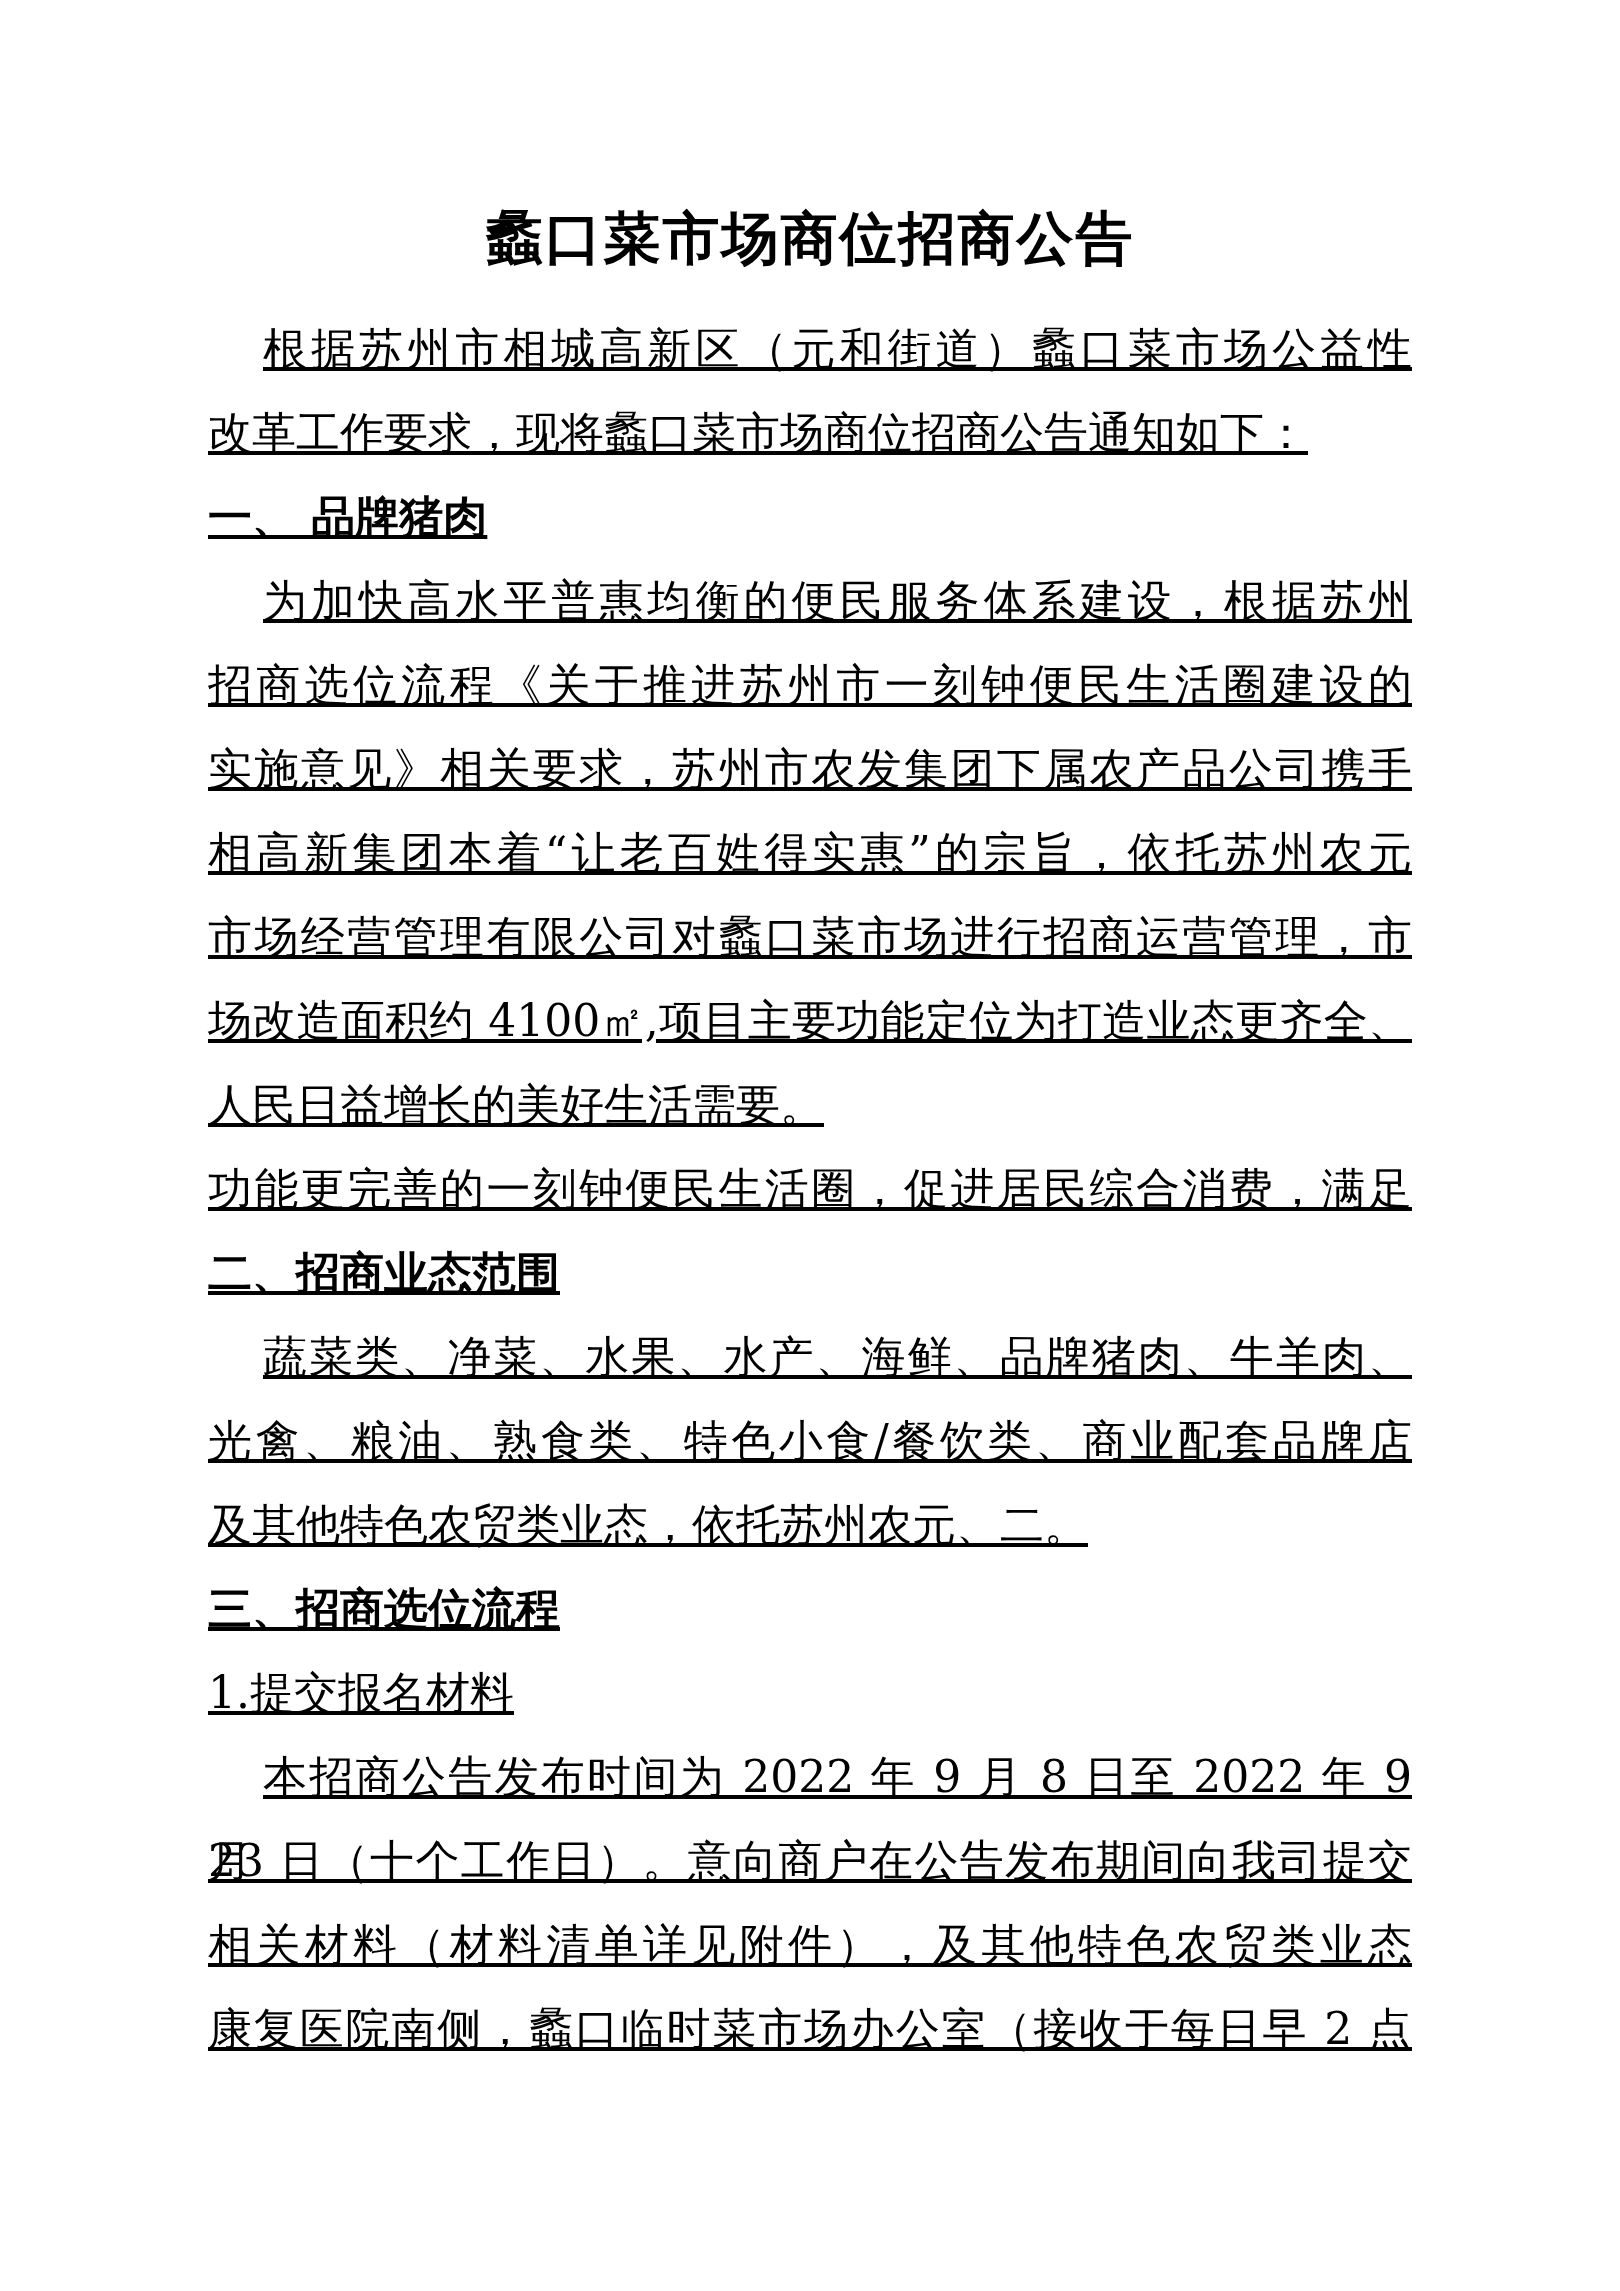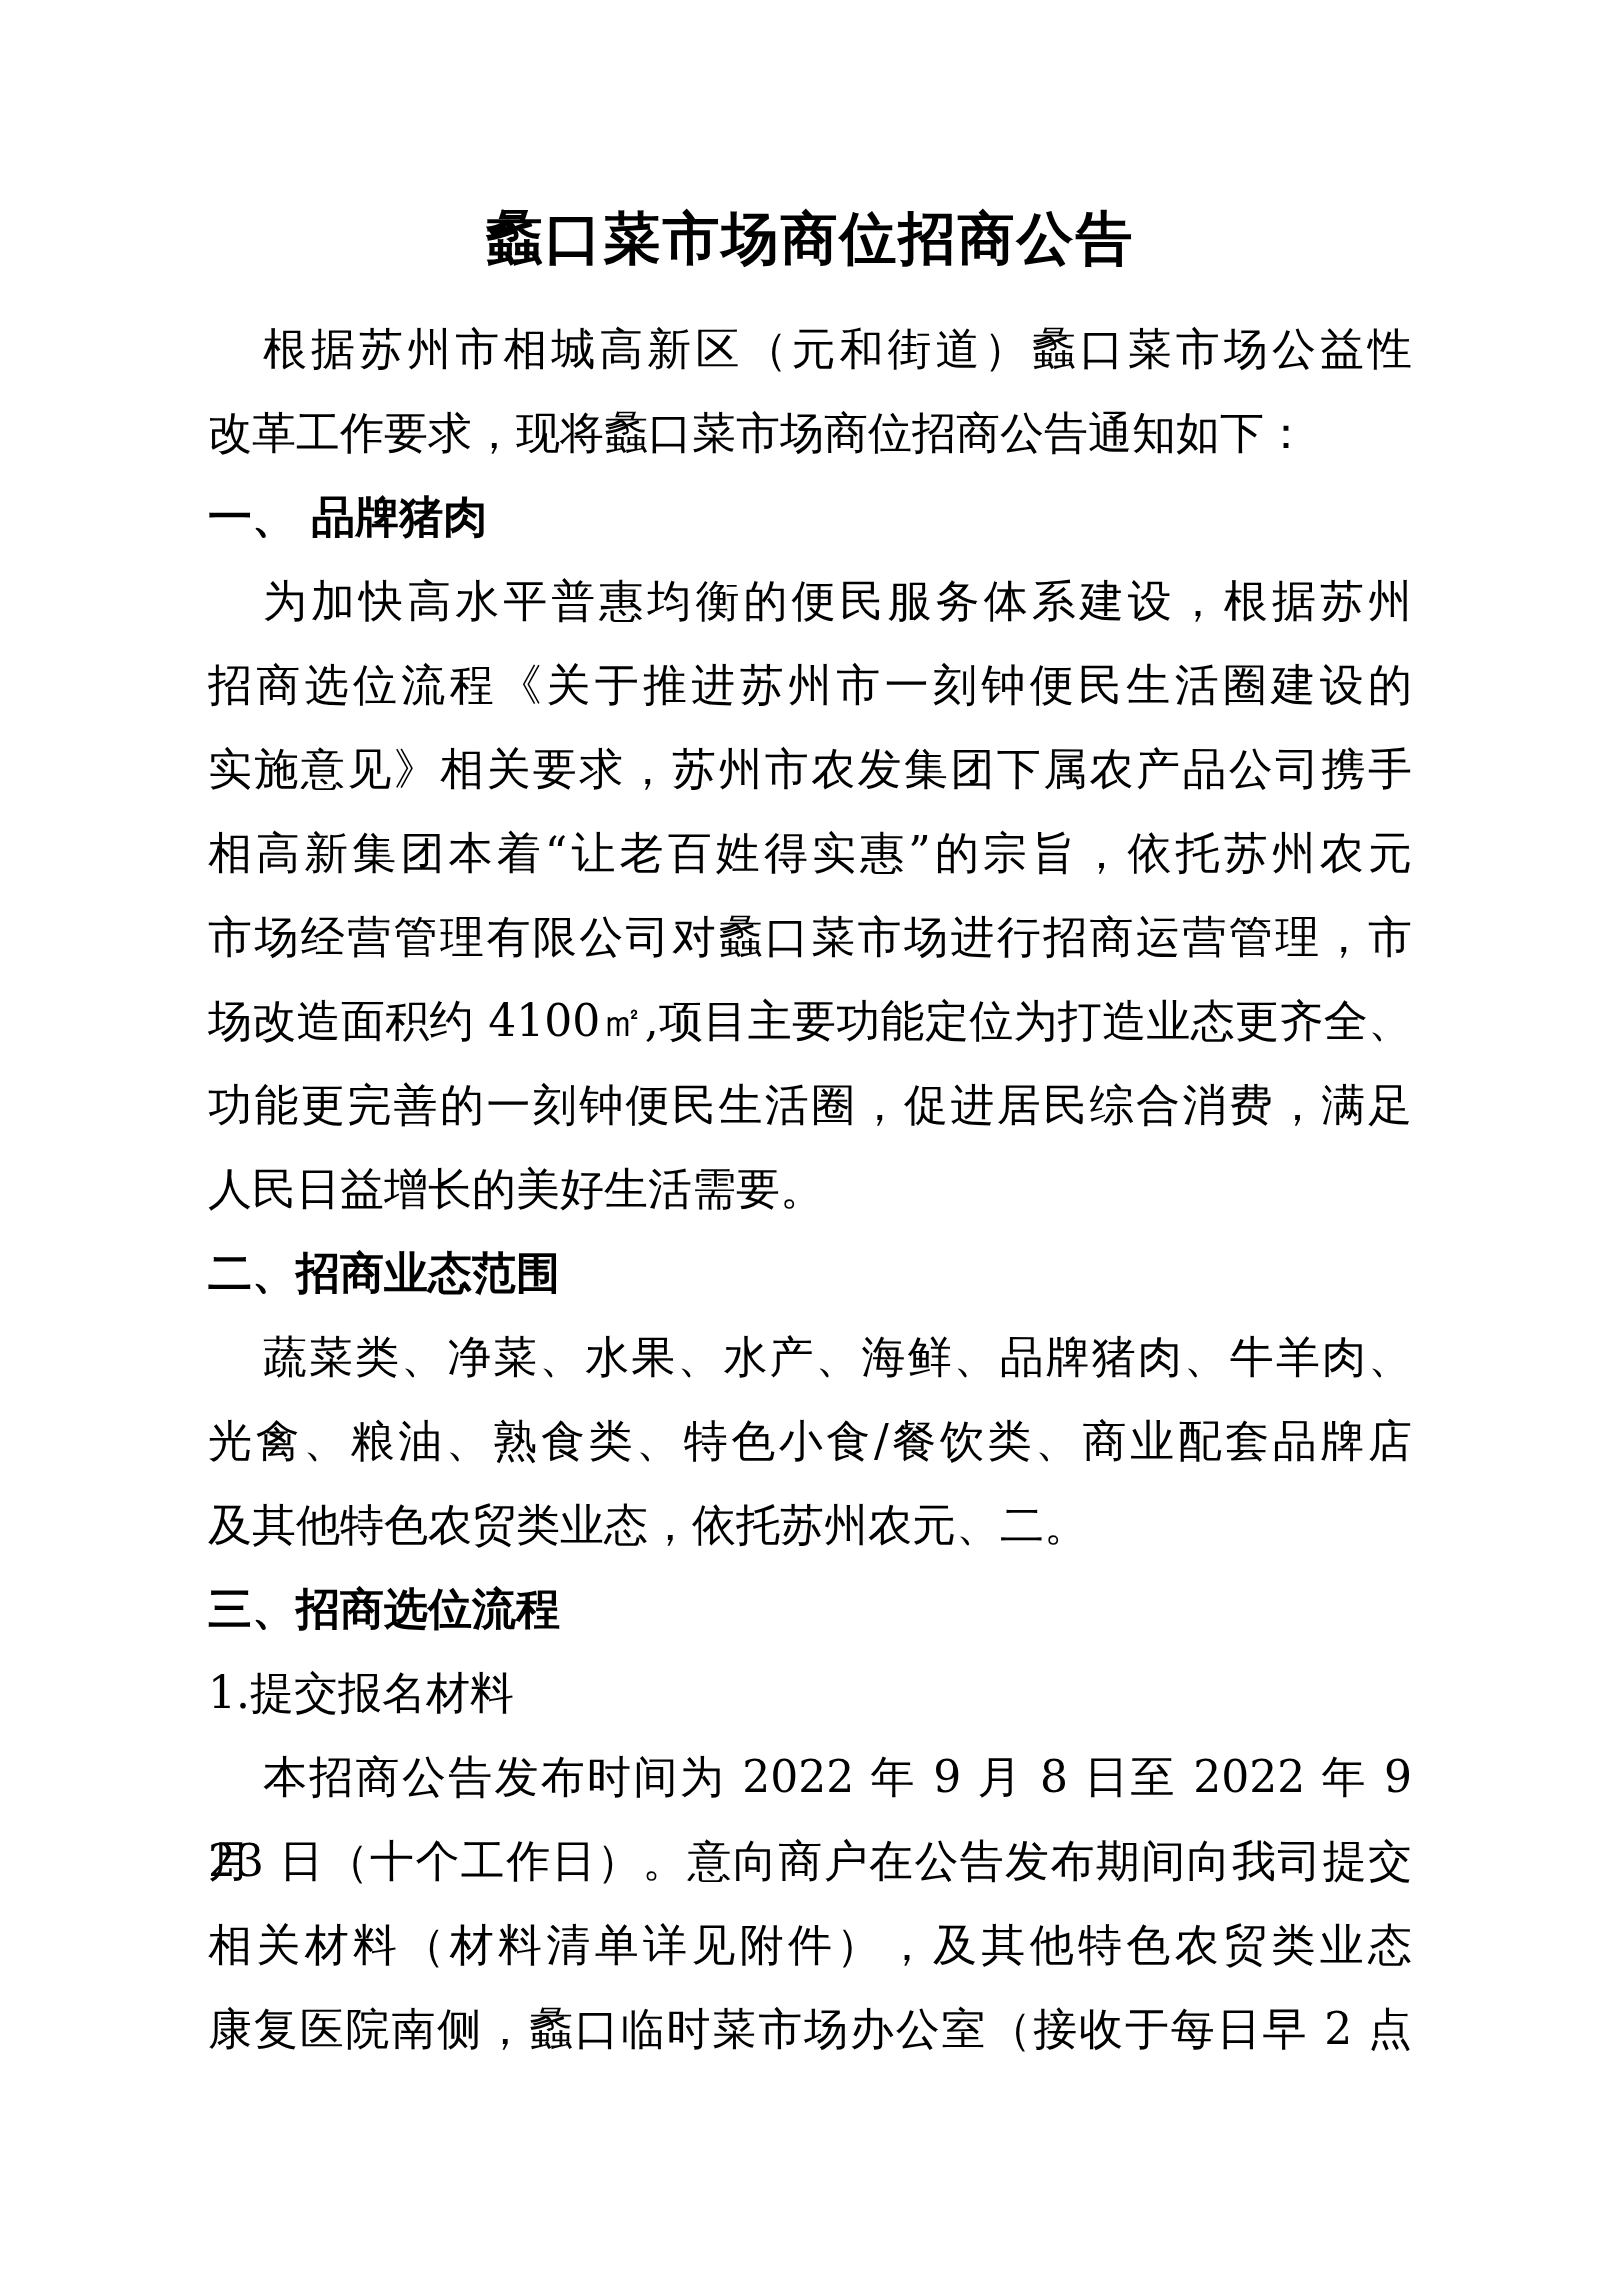--- a/index.html
+++ b/index.html
@@ -30,20 +30,21 @@
       margin-bottom: 19.6px;
       letter-spacing: 2px;
     }
 
     .line {
       font-size: 44px;
       line-height: 84px;
       height: 84px;
       white-space: nowrap;
       overflow: visible;
+      text-decoration: underline;
     }
 
     .line.justify {
       white-space: normal;
       text-align: justify;
       text-align-last: justify;
       text-justify: inter-character;
     }
 
     .line.indent {
@@ -63,22 +64,22 @@
     <div>
         <div class="line body indent justify">根据苏州市相城高新区（元和街道）蠡口菜市场公益性</div>
         <div class="line body">改革工作要求，现将蠡口菜市场商位招商公告通知如下：</div>
         <div class="line heading">一、 品牌猪肉</div>
         <div class="line body indent justify">为加快高水平普惠均衡的便民服务体系建设，根据苏州</div>
         <div class="line body justify">招商选位流程《关于推进苏州市一刻钟便民生活圈建设的</div>
         <div class="line body justify">实施意见》相关要求，苏州市农发集团下属农产品公司携手</div>
         <div class="line body justify">相高新集团本着“让老百姓得实惠”的宗旨，依托苏州农元</div>
         <div class="line body justify">市场经营管理有限公司对蠡口菜市场进行招商运营管理，市</div>
         <div class="line body justify">场改造面积约 4100㎡,项目主要功能定位为打造业态更齐全、</div>
+        <div class="line body">人民日益增长的美好生活需要。</div>
         <div class="line body justify">功能更完善的一刻钟便民生活圈，促进居民综合消费，满足</div>
-        <div class="line body">人民日益增长的美好生活需要。</div>
         <div class="line heading">二、招商业态范围</div>
         <div class="line body indent justify">蔬菜类、净菜、水果、水产、海鲜、品牌猪肉、牛羊肉、</div>
         <div class="line body justify">光禽、粮油、熟食类、特色小食/餐饮类、商业配套品牌店</div>
         <div class="line body">及其他特色农贸类业态，依托苏州农元、二。</div>
         <div class="line heading">三、招商选位流程</div>
         <div class="line body">1.提交报名材料</div>
         <div class="line body indent justify">本招商公告发布时间为 2022 年 9 月 8 日至 2022 年 9 月</div>
         <div class="line body justify">23 日（十个工作日）。意向商户在公告发布期间向我司提交</div>
         <div class="line body justify">相关材料（材料清单详见附件），及其他特色农贸类业态</div>
         <div class="line body justify">康复医院南侧，蠡口临时菜市场办公室（接收于每日早 2 点</div>

